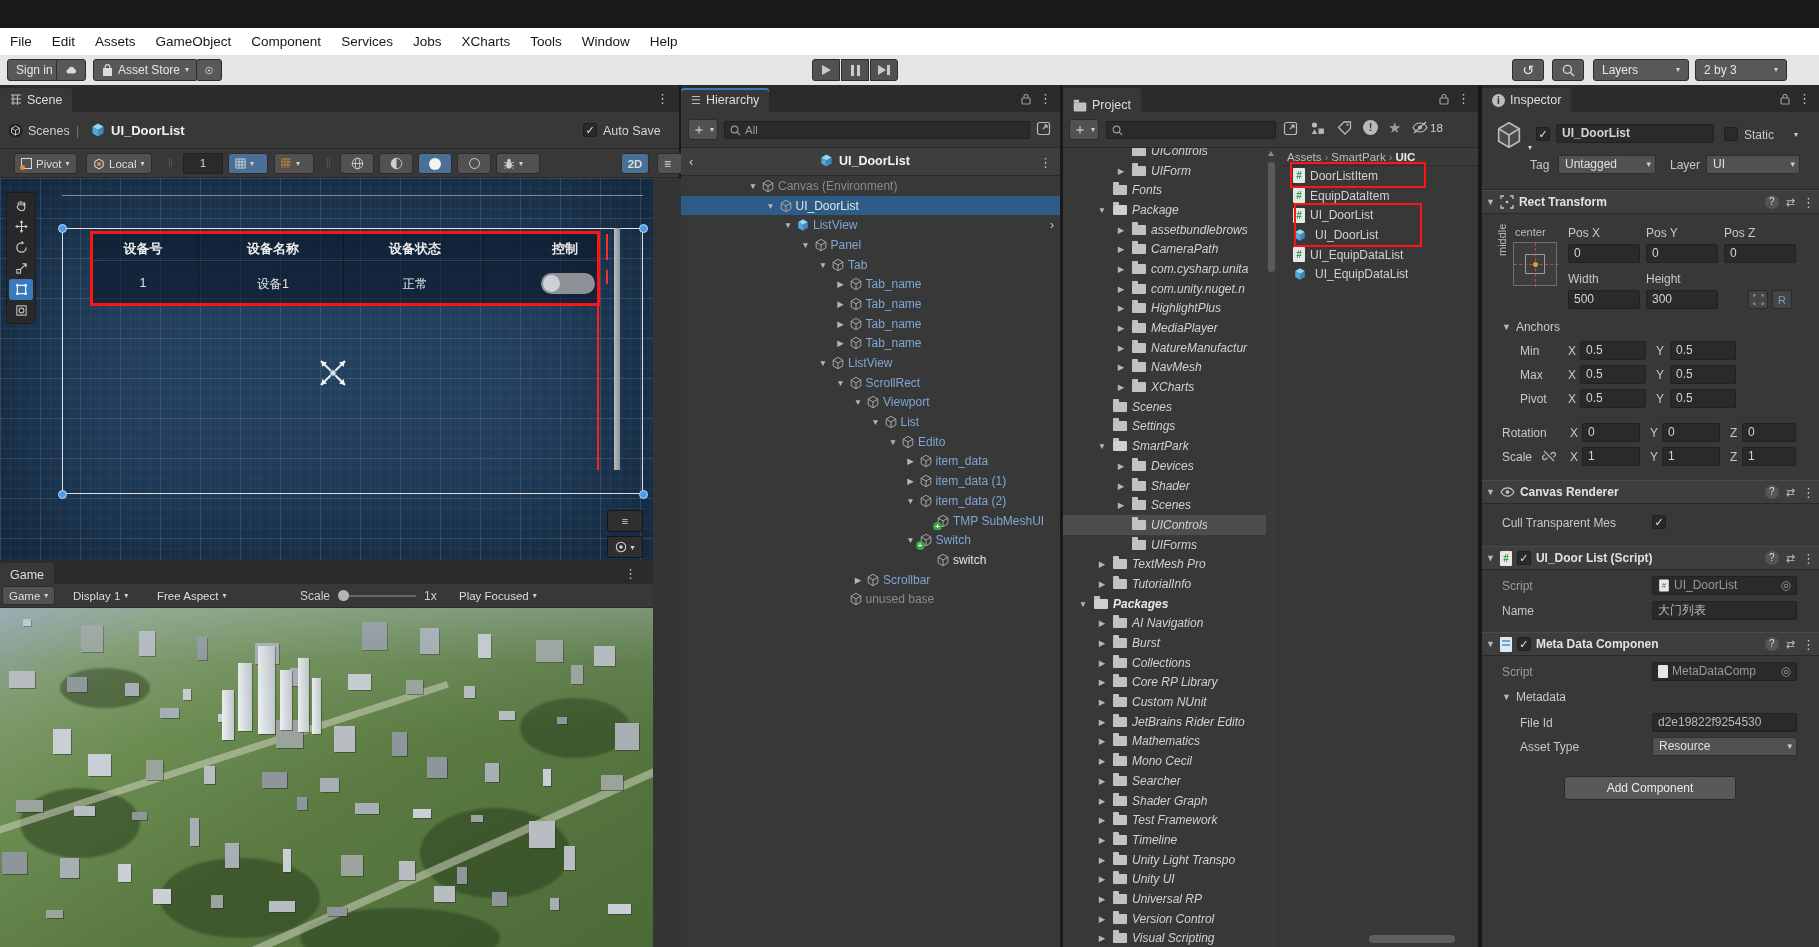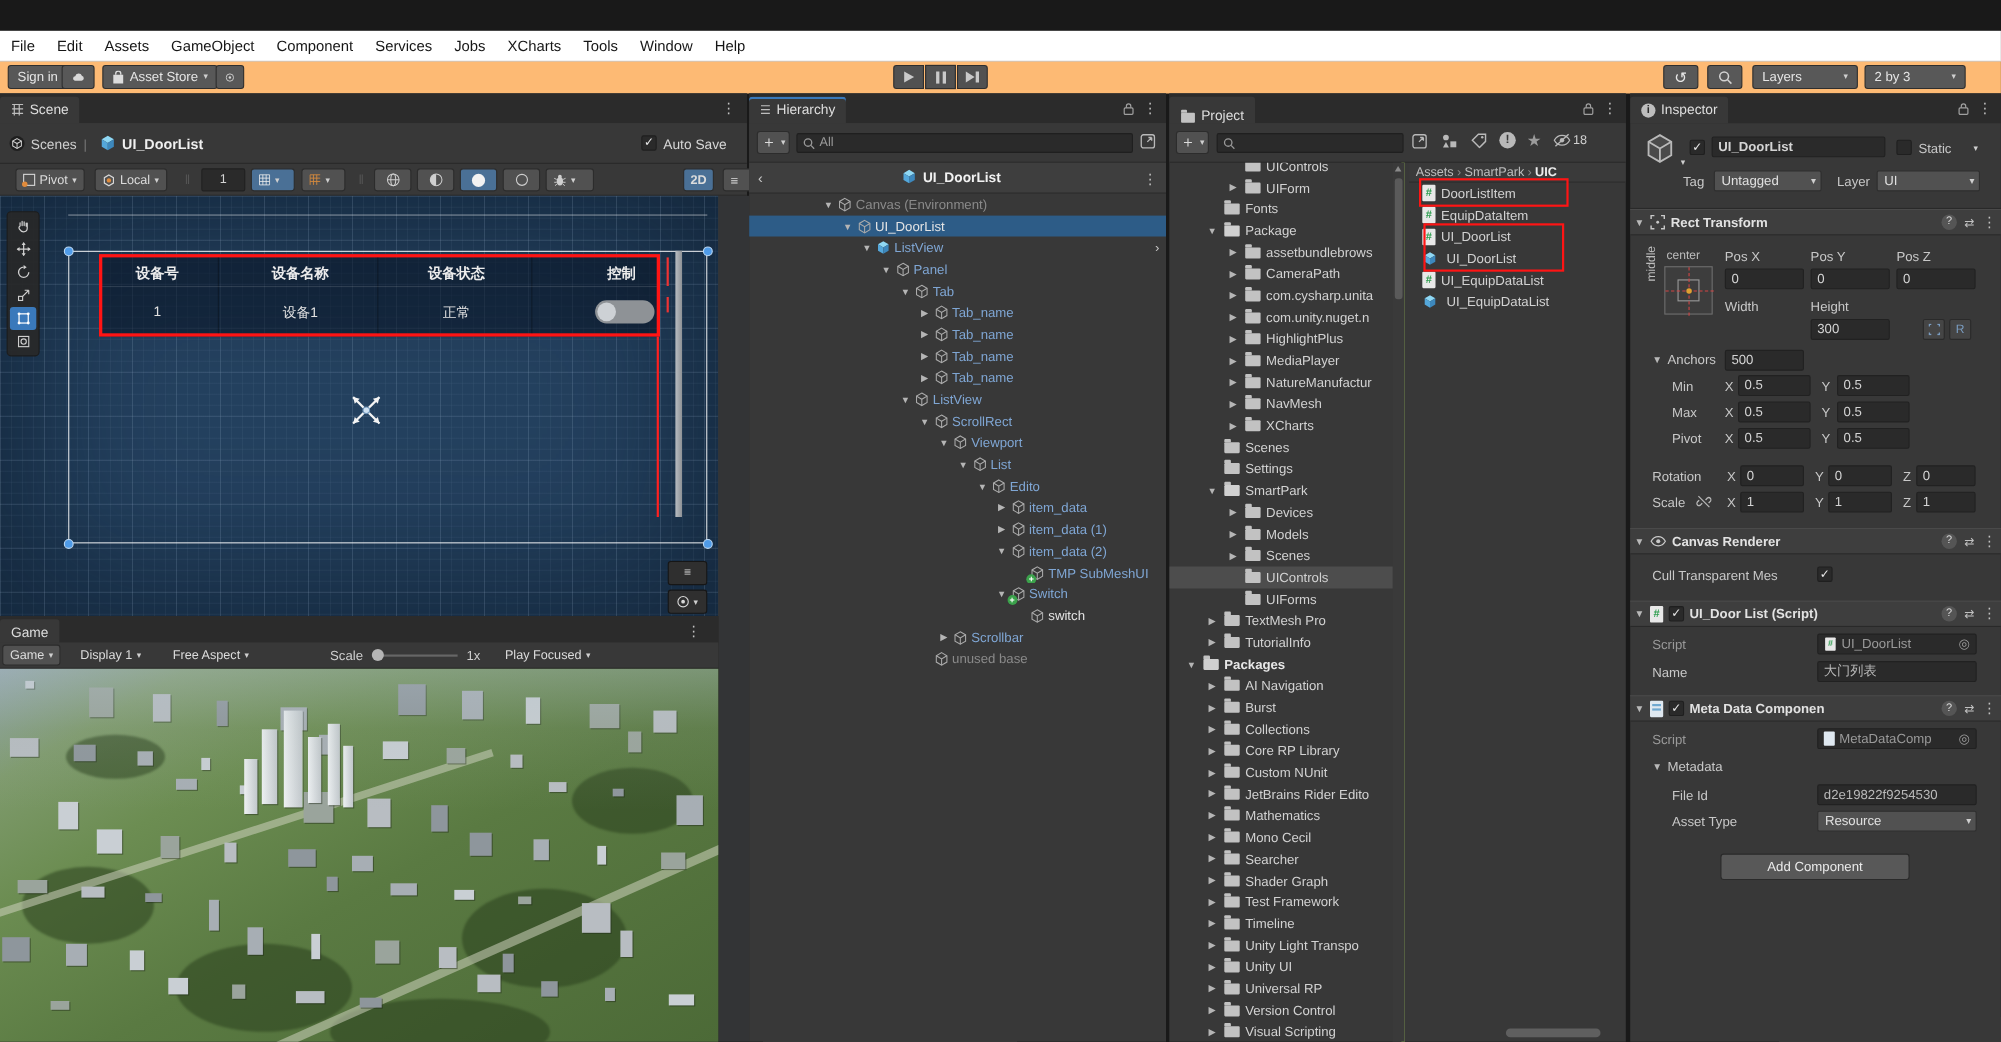--- a/index.html
+++ b/index.html
@@ -7,21 +7,21 @@
     font-family:"Liberation Sans","DejaVu Sans",sans-serif; }
   #root { position:absolute; width:1819px; height:947px; background:#191919; color:#d2d2d2; font-size:12px; }
   .abs { position:absolute; }
 
   
   #titlebar { left:0; top:0; width:1819px; height:28px; background:#fdfdfd; color:#1d1d1d; }
   #titlebar .ttext { position:absolute; left:32px; top:7px; font-size:12.5px; }
   .winbtn { position:absolute; top:0; width:40px; height:28px; text-align:center; line-height:28px; color:#333; font-size:13px; }
   #menubar { left:0; top:28px; width:1819px; height:28px; background:#ffffff; border-bottom:1px solid #e3e3e3; }
   .menu-item { display:inline-block; padding:0 10px; line-height:28px; font-size:13.5px; color:#161616; }
-  #toolbar { left:0; top:56px; width:1819px; height:29px; background:#fdba74; }
+  #toolbar { left:0; top:56px; width:1819px; height:29px; background:#e5e5e5; }
   .tbtn { position:absolute; top:3px; height:22px; background:#585858; border:1px solid #2e2e2e; border-radius:3px;
           color:#e6e6e6; font-size:12px; line-height:20px; padding:0 8px; display:flex; align-items:center; gap:5px; }
   .caret { font-size:8px; color:#cfcfcf; }
   .playbtn { position:absolute; top:3px; width:28px; height:22px; background:#515151; border:1px solid #2e2e2e; display:flex; align-items:center; justify-content:center; }
 
   
   .panel { position:absolute; background:#383838; }
   .tabbar { position:absolute; left:0; top:0; right:0; height:27px; background:#2b2b2b; }
   .tab { position:absolute; top:3px; height:24px; background:#383838; border-radius:3px 3px 0 0; color:#dedede;
          font-size:12.5px; display:flex; align-items:center; gap:5px; padding:0 10px; }
@@ -827,21 +827,21 @@
       <span class="abs" style="left:349px;top:9px;display:flex;gap:2px;align-items:center;">
         <svg width="16" height="13" viewBox="0 0 16 13">
             <path d="M1 6.5C2.6 3.6 5 2 8 2s5.4 1.6 7 4.5C13.4 9.4 11 11 8 11S2.6 9.4 1 6.5Z" fill="none" stroke="#b9b9b9" stroke-width="1.2"></path>
             <circle cx="8" cy="6.5" r="2" fill="#b9b9b9"></circle>
             <line x1="2" y1="12" x2="14" y2="1" stroke="#b9b9b9" stroke-width="1.3"></line>
           </svg>
         <span style="color:#cfcfcf;font-size:11.5px;">18</span>
       </span>
     </div>
 
-    <div class="abs" id="pfolders" style="left:0;top:63px;width:214px;height:799px;overflow:hidden;border-right:3px solid #bef264;">
+    <div class="abs" id="pfolders" style="left:0;top:63px;width:214px;height:799px;overflow:hidden;border-right:3px solid #bef264;font-style:italic;">
         <div style="margin-top:-7px">
           <div class="prow " style="padding-left:52px">
             <span class="tw" style="width:12px"></span>
             <span class="folder "></span>
             <span class="pfold" style="">UIControls</span>
           </div>
           <div class="prow " style="padding-left:52px">
             <span class="tw" style="width:12px">▶</span>
             <span class="folder "></span>
             <span class="pfold" style="">UIForm</span>
@@ -917,21 +917,21 @@
             <span class="pfold" style="">SmartPark</span>
           </div>
           <div class="prow " style="padding-left:52px">
             <span class="tw" style="width:12px">▶</span>
             <span class="folder "></span>
             <span class="pfold" style="">Devices</span>
           </div>
           <div class="prow " style="padding-left:52px">
             <span class="tw" style="width:12px">▶</span>
             <span class="folder "></span>
-            <span class="pfold" style="">Models</span>
+            <span class="pfold" style="">Shader</span>
           </div>
           <div class="prow " style="padding-left:52px">
             <span class="tw" style="width:12px">▶</span>
             <span class="folder "></span>
             <span class="pfold" style="">Scenes</span>
           </div>
           <div class="prow sel" style="padding-left:52px">
             <span class="tw" style="width:12px"></span>
             <span class="folder "></span>
             <span class="pfold" style="">UIControls</span>
@@ -1161,21 +1161,21 @@
       </div>
 
       <span class="ilabel" style="left:86px;top:36px;">Pos X</span>
       <span class="ilabel" style="left:164px;top:36px;">Pos Y</span>
       <span class="ilabel" style="left:242px;top:36px;">Pos Z</span>
       <span class="ifield" style="left:86px;top:54px;width:72px;">0</span>
       <span class="ifield" style="left:164px;top:54px;width:72px;">0</span>
       <span class="ifield" style="left:242px;top:54px;width:72px;">0</span>
       <span class="ilabel" style="left:86px;top:82px;">Width</span>
       <span class="ilabel" style="left:164px;top:82px;">Height</span>
-      <span class="ifield" style="left:86px;top:100px;width:72px;margin-top:28px;">500</span>
+      <span class="ifield" style="left:86px;top:100px;width:72px;">500</span>
       <span class="ifield" style="left:164px;top:100px;width:72px;">300</span>
       <span class="abs" style="left:266px;top:100px;width:20px;height:19px;background:#454545;border:1px solid #2a2a2a;border-radius:2px;">
           <svg width="11" height="11" viewBox="0 0 12 12" style="margin:3px auto;">
             <path d="M1 3V1h2M9 1h2v2M11 9v2H9M3 11H1V9" stroke="#7a9cc0" stroke-width="1.3" fill="none"></path>
           </svg>
         </span>
       <span class="abs" style="left:290px;top:100px;width:20px;height:19px;background:#454545;border:1px solid #2a2a2a;border-radius:2px;color:#7a9cc0;text-align:center;line-height:18px;font-size:11px;">R</span>
 
       <span class="abs" style="left:20px;top:130px;display:flex;gap:5px;align-items:center;">
           <span class="foldarrow">▼</span>

